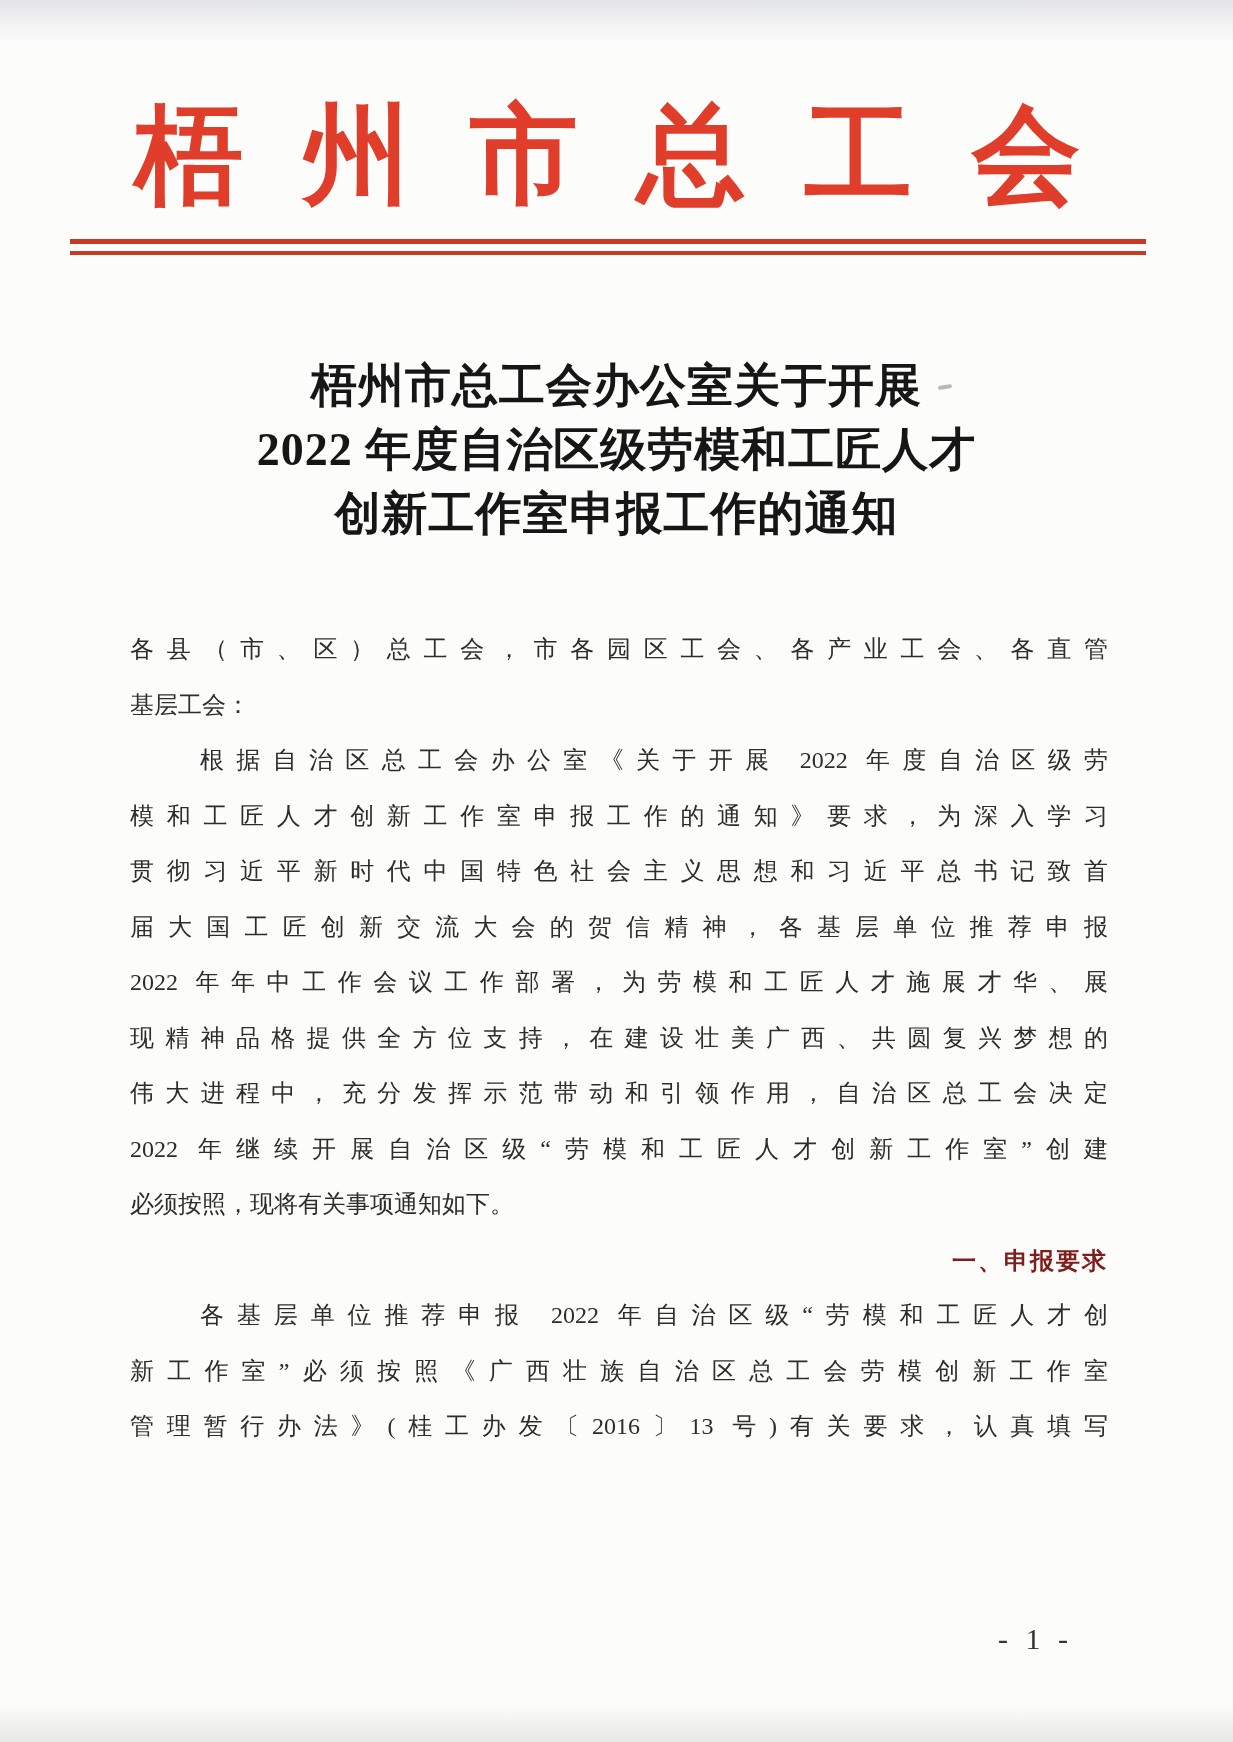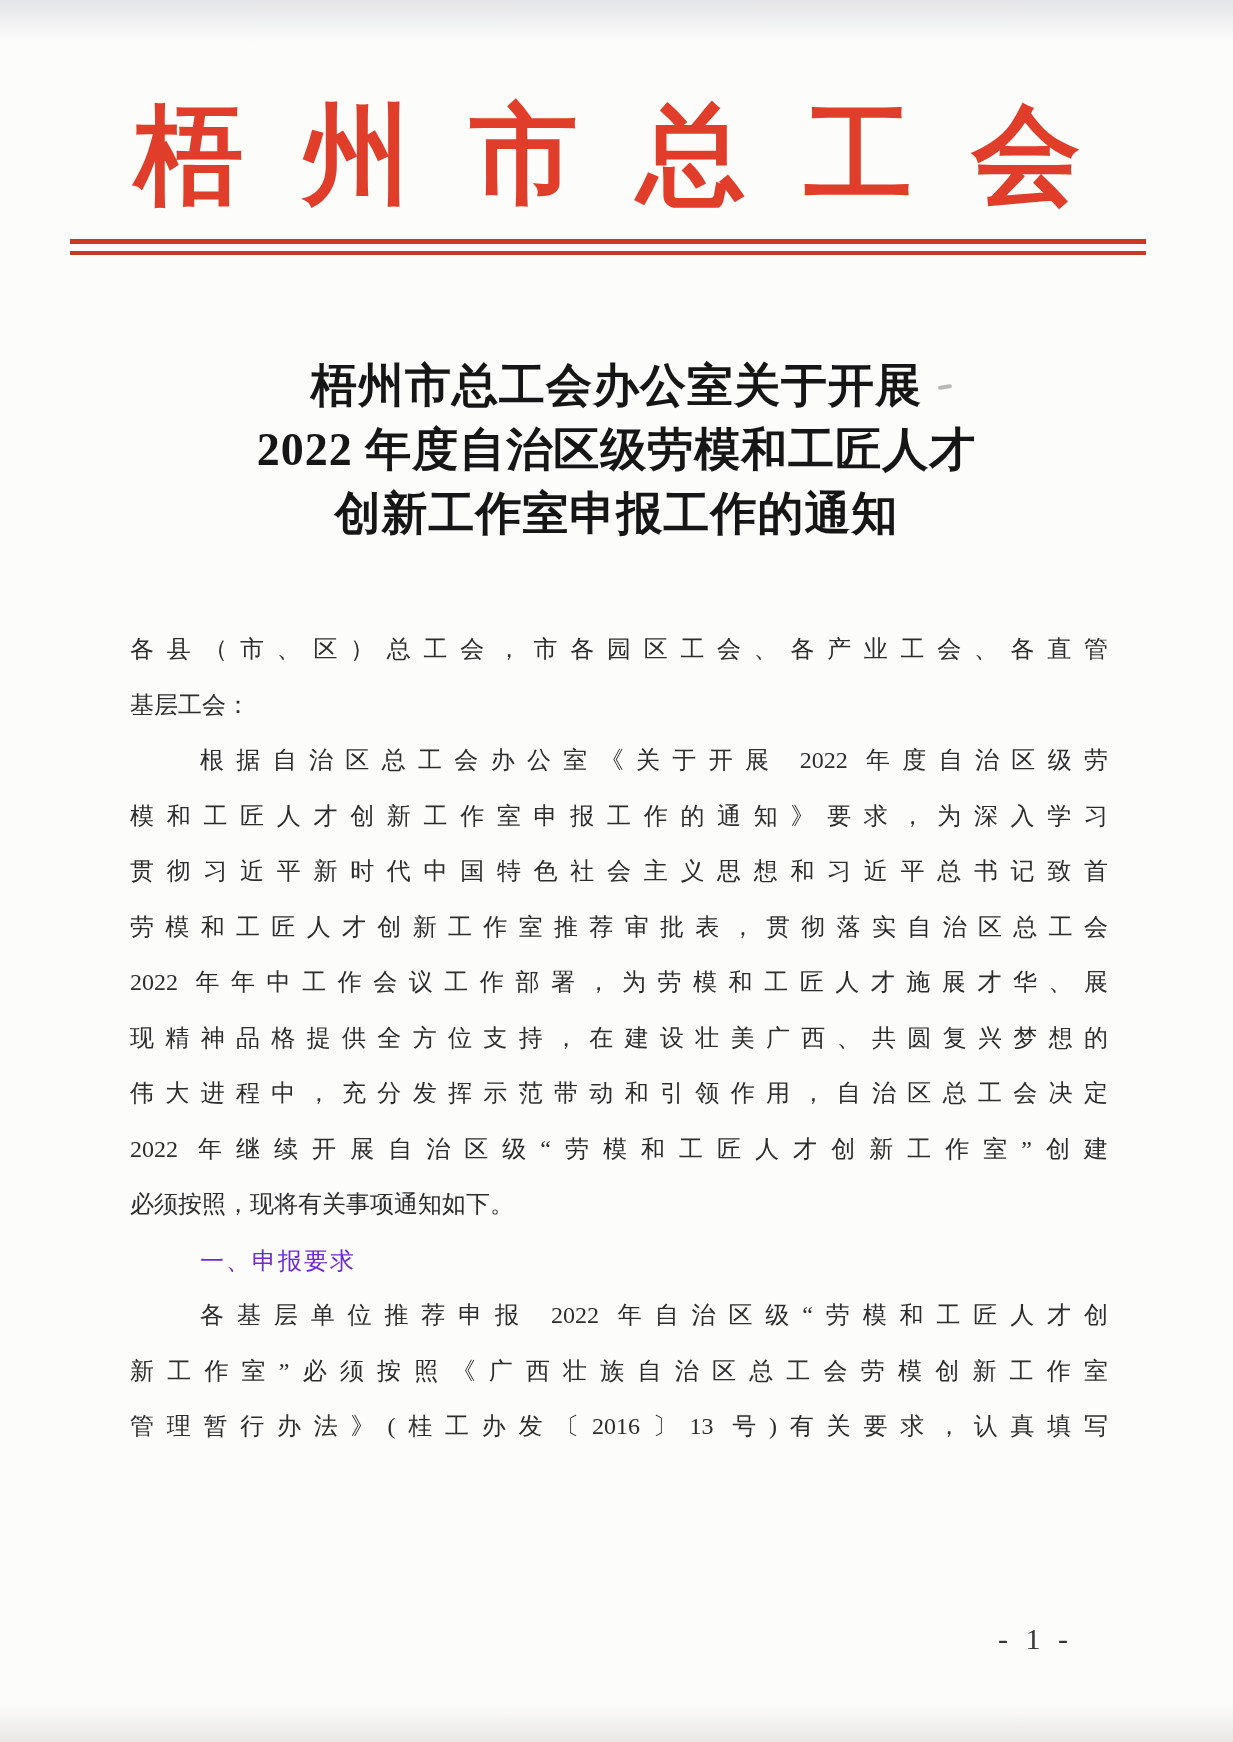--- a/index.html
+++ b/index.html
@@ -71,23 +71,24 @@
     font-size: 24px;
     line-height: 55.5px;
     color: #2d2d2d;
     text-align: left;
   }
   .line { white-space: normal; }
   .line.fill { text-align: justify; text-align-last: justify; }
   .line.indent { text-indent: 70px; }
   .line.heading {
     font-family: "Liberation Sans", "DejaVu Sans", sans-serif;
-    font-weight: 400;
-    color: #6d28d9;
+    font-weight: 700;
+    color: #7f1d1d;
     letter-spacing: 2px;
+    text-align: right;
   }
 
   
   .pageno {
     position: absolute; left: 998px; top: 1622px;
     font-family: "Liberation Serif", "DejaVu Serif", serif;
     font-size: 30px;
     letter-spacing: 5px;
     color: #353535;
   }
@@ -120,21 +121,21 @@
 
 <span class="speck"></span>
 
 <main class="body-text">
   <div class="line fill">各县（市、区）总工会，市各园区工会、各产业工会、各直管</div>
   <div class="line">基层工会：</div>
 
   <div class="line fill indent">根据自治区总工会办公室《关于开展 2022 年度自治区级劳</div>
   <div class="line fill">模和工匠人才创新工作室申报工作的通知》要求，为深入学习</div>
   <div class="line fill">贯彻习近平新时代中国特色社会主义思想和习近平总书记致首</div>
-  <div class="line fill">劳模和工匠人才创新工作室推荐审批表，贯彻落实自治区总工会</div>
+  <div class="line fill">届大国工匠创新交流大会的贺信精神，各基层单位推荐申报</div>
   <div class="line fill">2022 年年中工作会议工作部署，为劳模和工匠人才施展才华、展</div>
   <div class="line fill">现精神品格提供全方位支持，在建设壮美广西、共圆复兴梦想的</div>
   <div class="line fill">伟大进程中，充分发挥示范带动和引领作用，自治区总工会决定</div>
   <div class="line fill">2022 年继续开展自治区级“劳模和工匠人才创新工作室”创建</div>
   <div class="line">必须按照，现将有关事项通知如下。</div>
 
   <div class="line heading indent">一、申报要求</div>
 
   <div class="line fill indent">各基层单位推荐申报 2022 年自治区级“劳模和工匠人才创</div>
   <div class="line fill">新工作室”必须按照《广西壮族自治区总工会劳模创新工作室</div>

